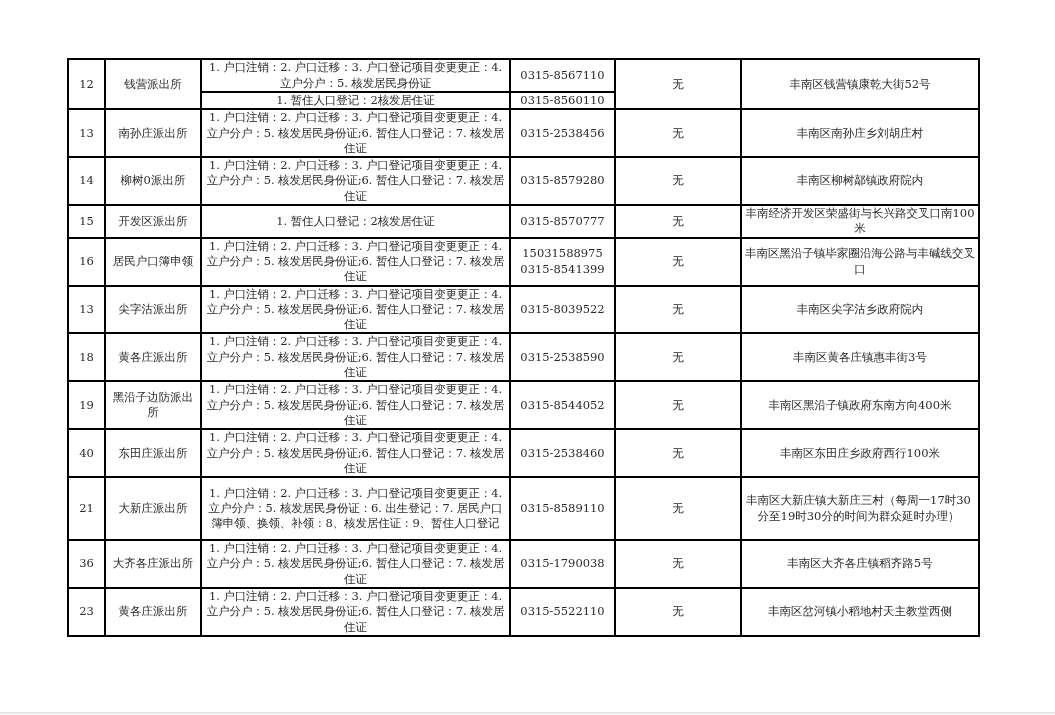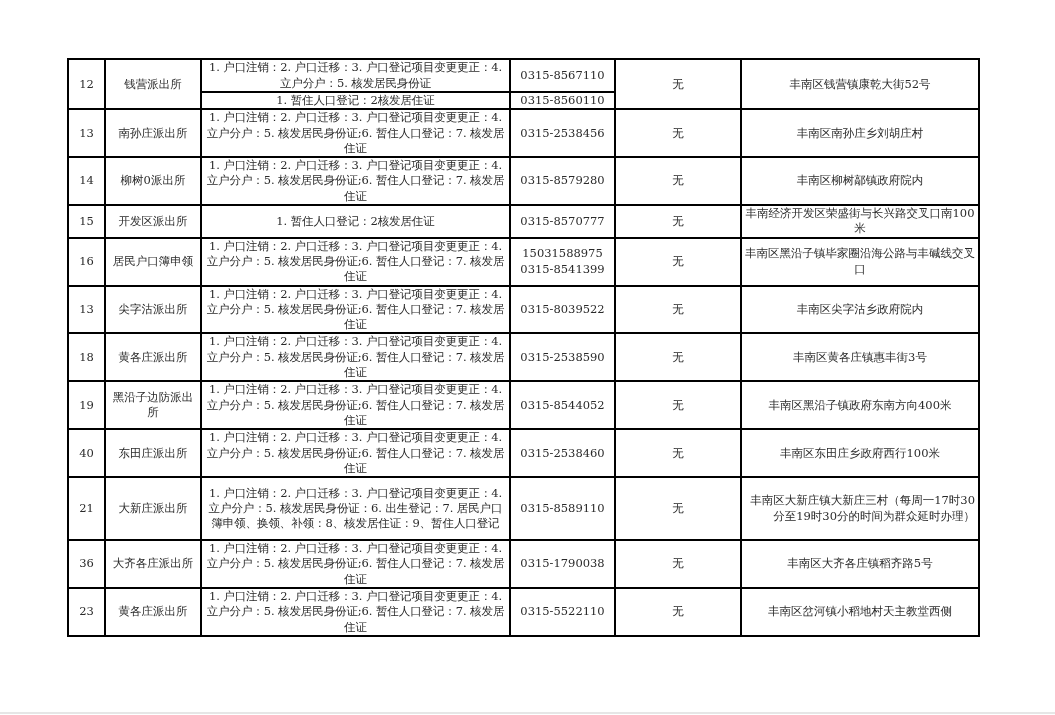--- a/index.html
+++ b/index.html
@@ -120,21 +120,21 @@
       <td>无</td>
       <td class="addr">丰南区东田庄乡政府西行100米</td>
     </tr>
 
     <tr style="height:63px">
       <td class="num">21</td>
       <td class="name">大新庄派出所</td>
       <td class="items">1. 户口注销：2. 户口迁移：3. 户口登记项目变更更正：4. 立户分户：5. 核发居民身份证：6. 出生登记：7. 居民户口簿申领、换领、补领：8、核发居住证：9、暂住人口登记</td>
       <td class="phone">0315-8589110</td>
       <td>无</td>
-      <td class="addr" style="text-align:right;padding-left:0">丰南区大新庄镇大新庄三村（每周一17时30分至19时30分的时间为群众延时办理）</td>
+      <td class="addr" style="text-align:center;padding-left:0">丰南区大新庄镇大新庄三村（每周一17时30分至19时30分的时间为群众延时办理）</td>
     </tr>
 
     <tr style="height:46px">
       <td class="num">36</td>
       <td class="name">大齐各庄派出所</td>
       <td class="items">1. 户口注销：2. 户口迁移：3. 户口登记项目变更更正：4. 立户分户：5. 核发居民身份证;6. 暂住人口登记：7. 核发居住证</td>
       <td class="phone">0315-1790038</td>
       <td>无</td>
       <td class="addr">丰南区大齐各庄镇稻齐路5号</td>
     </tr>

